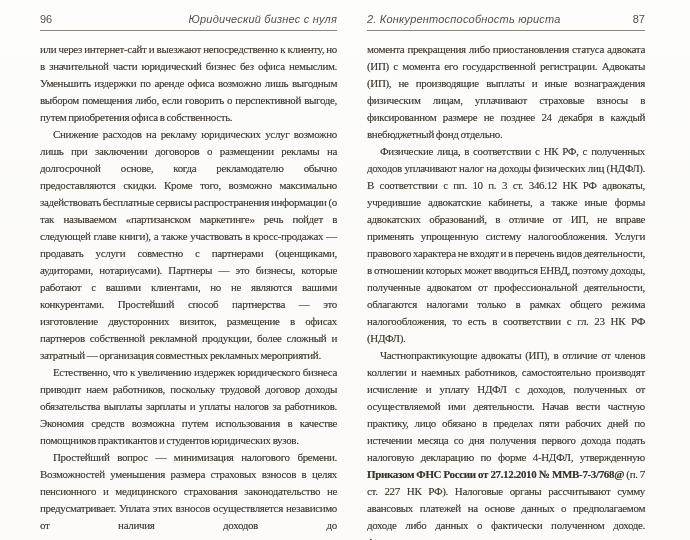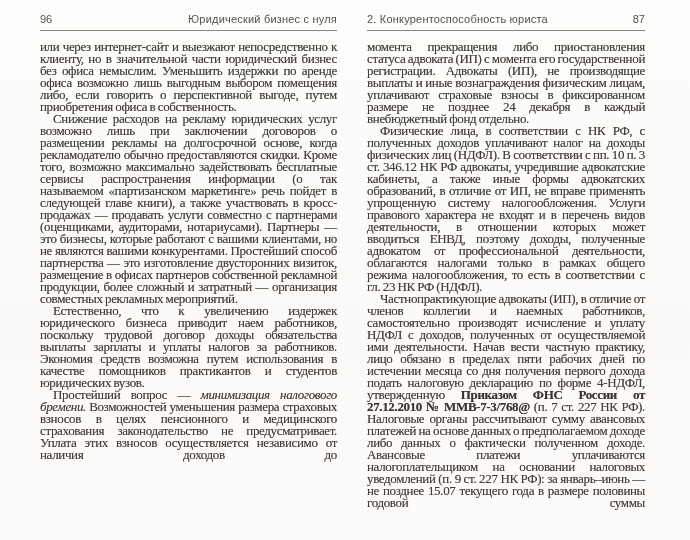--- a/index.html
+++ b/index.html
@@ -26,46 +26,46 @@
 
   .pagehead {
     display: flex;
     justify-content: space-between;
     align-items: baseline;
     font-family: "Liberation Sans", sans-serif;
     font-size: 11px;
     color: #55514a;
     height: 15px;
   }
-  .runhead { letter-spacing: 0.2px; }
+  .runhead { font-style: italic; letter-spacing: 0.2px; }
   .pagenum { font-style: normal; }
 
   .rule {
     border: 0;
     border-top: 1.2px solid #8a867e;
     margin: 2px 0 0 0;
     height: 0;
   }
 
   .pagebody {
     margin-top: 10px;
-    font-size: 13px;
-    line-height: 12px;
+    font-size: 11px;
+    line-height: 17px;
     color: #433e37;
     letter-spacing: -0.35px;
     word-spacing: -0.5px;
     text-shadow: 0 0 0.6px rgba(74, 68, 58, 0.55);
   }
   .pagebody p {
     margin: 0;
     text-align: justify;
   }
   .pagebody p.indent { text-indent: 13px; }
   .pagebody p.cont { text-align-last: justify; }
-  .pagebody span.italic { font-style: italic; }
+  .pagebody span.italic { }
   .pagebody span.bold { font-weight: bold; color: #3a352d; }
 </style>
 </head>
 <body>
 
 <div class="spread">
 
   <div class="page left">
     <div class="pagehead">
       <span class="pagenum">96</span>

